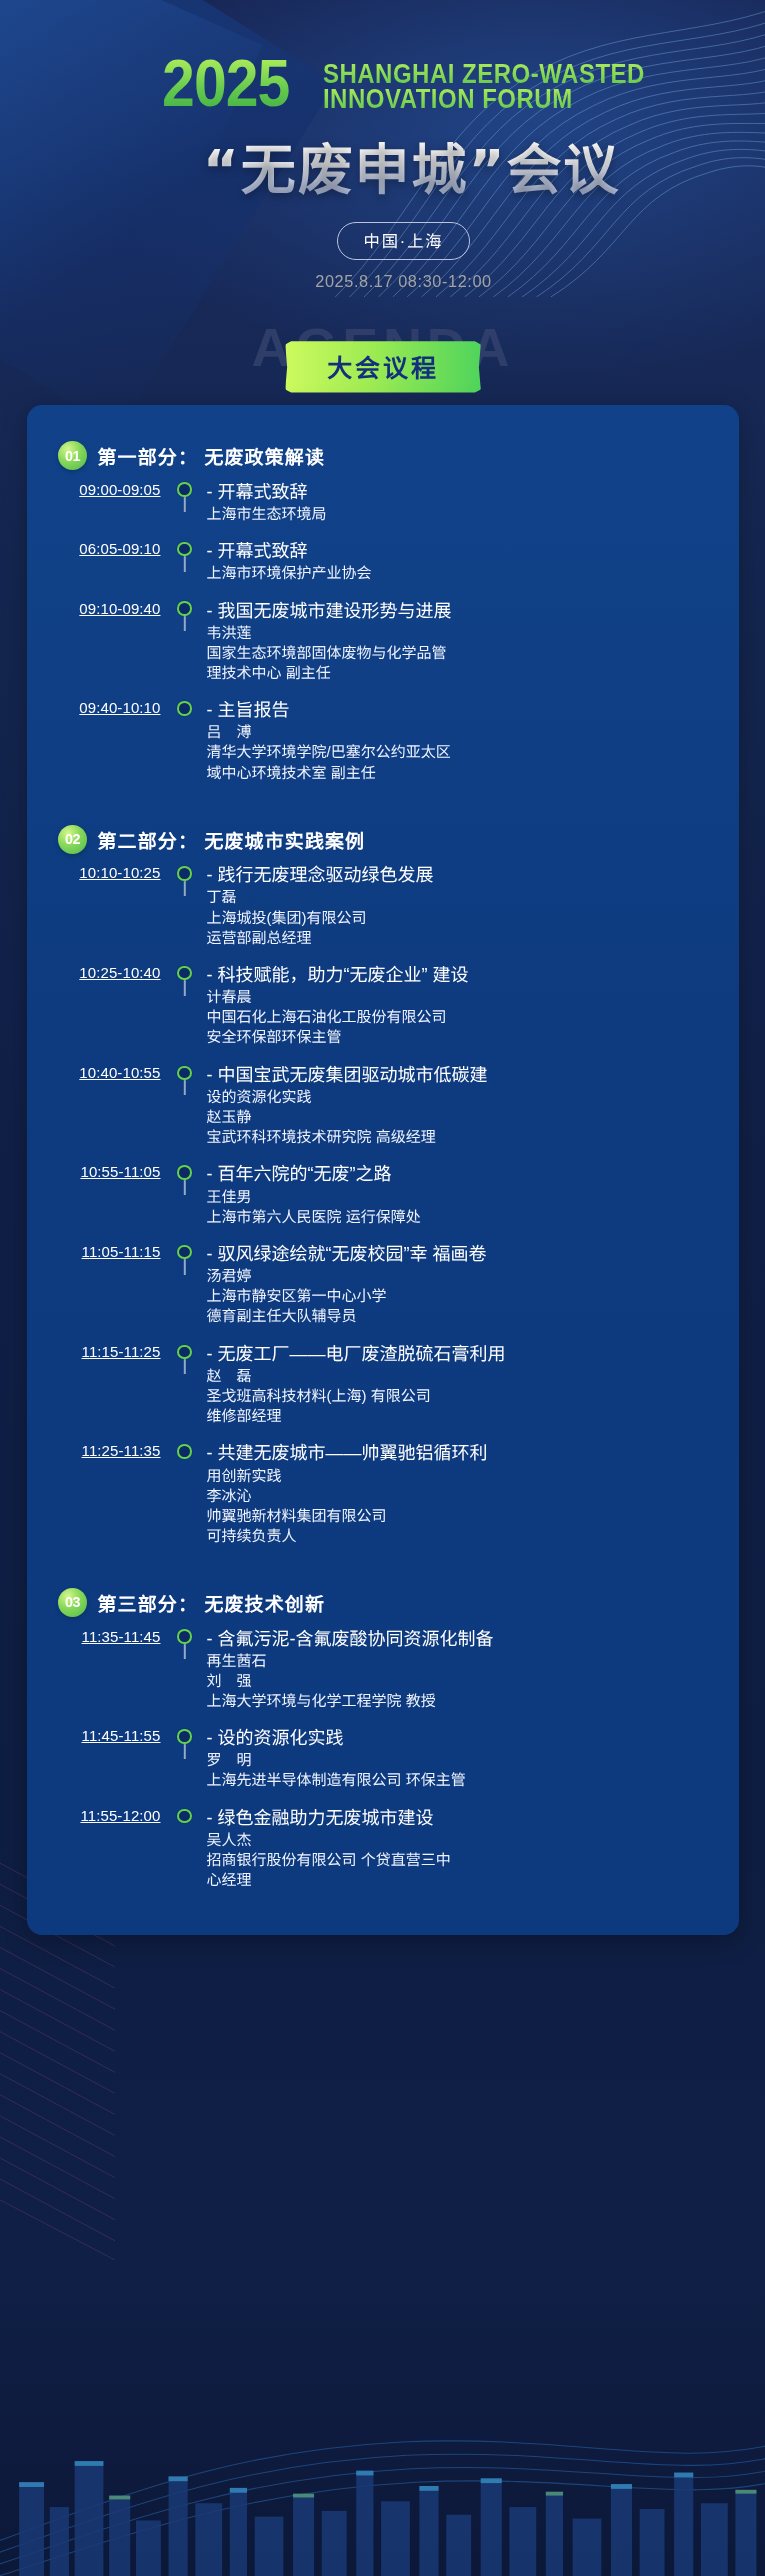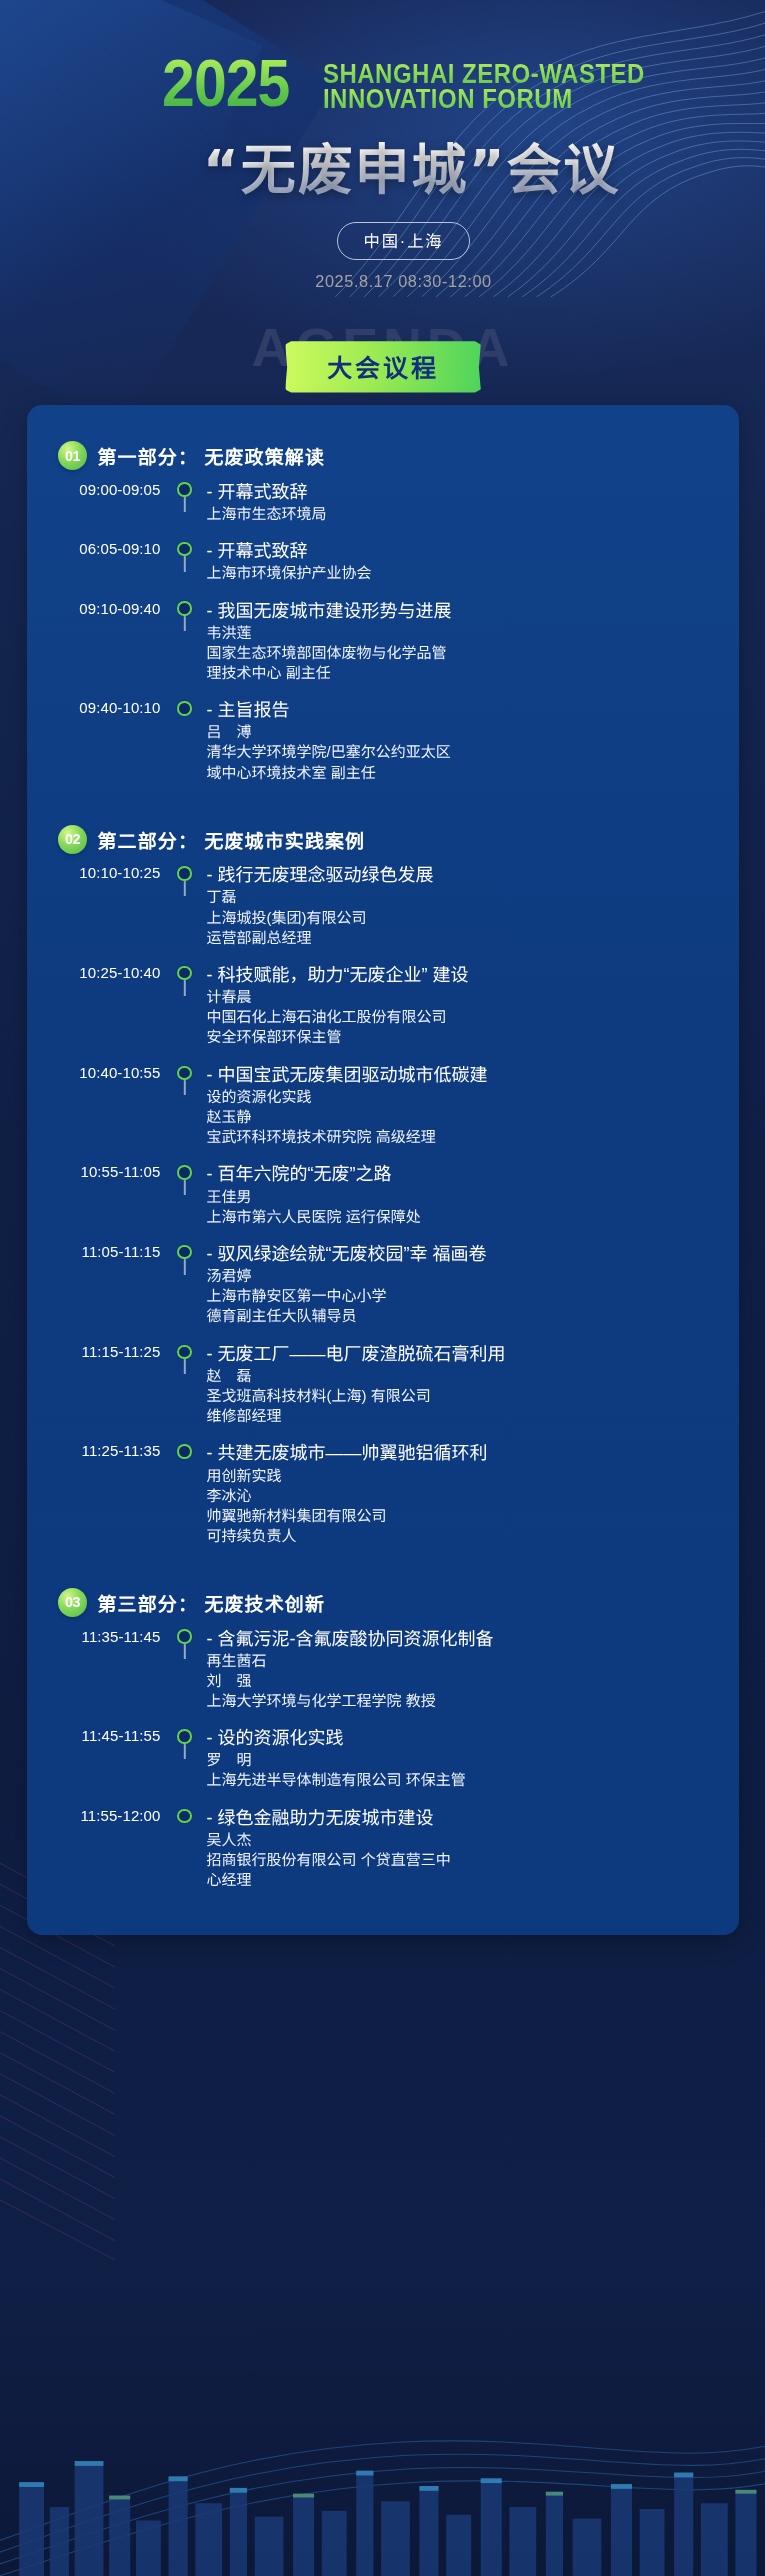--- a/index.html
+++ b/index.html
@@ -90,21 +90,21 @@
     color:#ffffff; font-size:14.4px; font-weight:900;
     display:flex; align-items:center; justify-content:center; letter-spacing:-0.5px;
     box-shadow:0 1.9px 4.8px rgba(0,0,0,.2);
   }
   .sec-title { color:#ffffff; font-size:19px; font-weight:900; letter-spacing:1.1px; }
 
   .items { position:relative; }
   .item { display:flex; align-items:flex-start; position:relative; padding:0 0 15.3px 0; }
   .item-time {
     width:145px; flex:0 0 145px; text-align:right; padding-right:11.5px;
-    color:#ffffff; font-size:15px; letter-spacing:0.1px; padding-top:1px;
+    color:#ffffff; font-size:15px; letter-spacing:0.1px; padding-top:1px;text-decoration:underline;
   }
   .dot-col { position:relative; width:25px; flex:0 0 25px; display:flex; justify-content:center; }
   .dot {
     width:14.4px; height:14.4px; border-radius:50%; margin-top:2.9px;
     background:#0b2a66; border:2.9px solid #63d24a; box-shadow:0 0 0 1px rgba(0,0,0,.08);
     position:relative; z-index:2;
   }
   .rail {
     position:absolute; left:50%; transform:translateX(-50%); top:9.6px; bottom:-15.3px;
     width:2.4px; background:#95a8c8; z-index:1;

